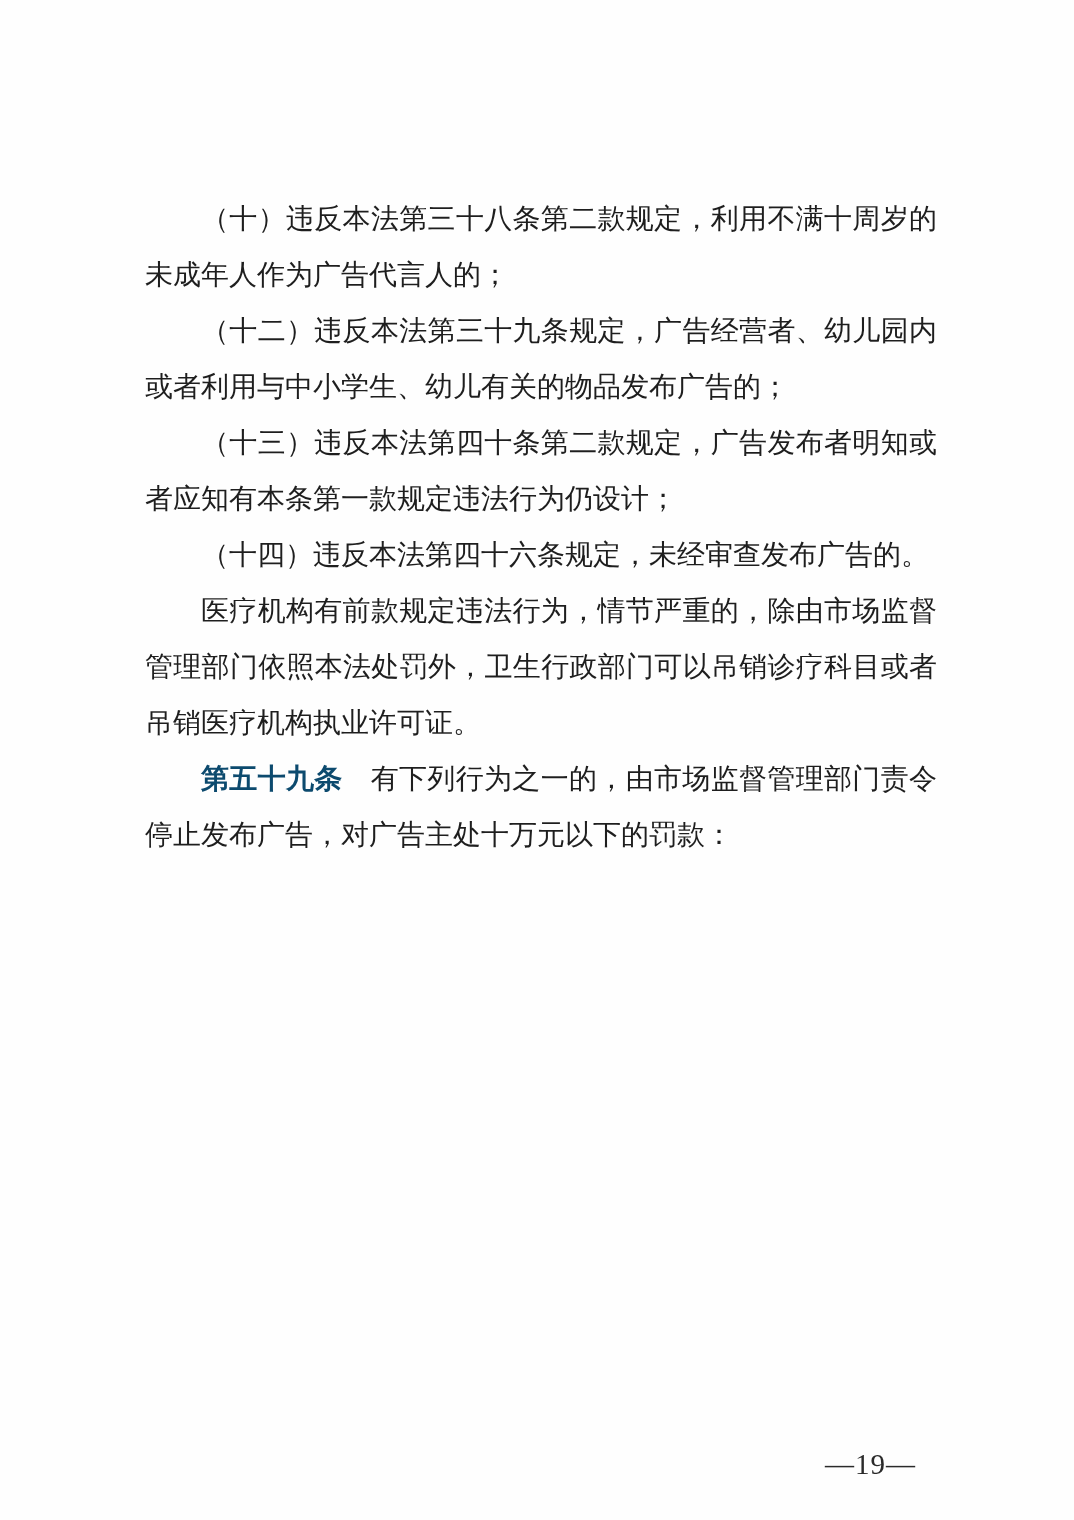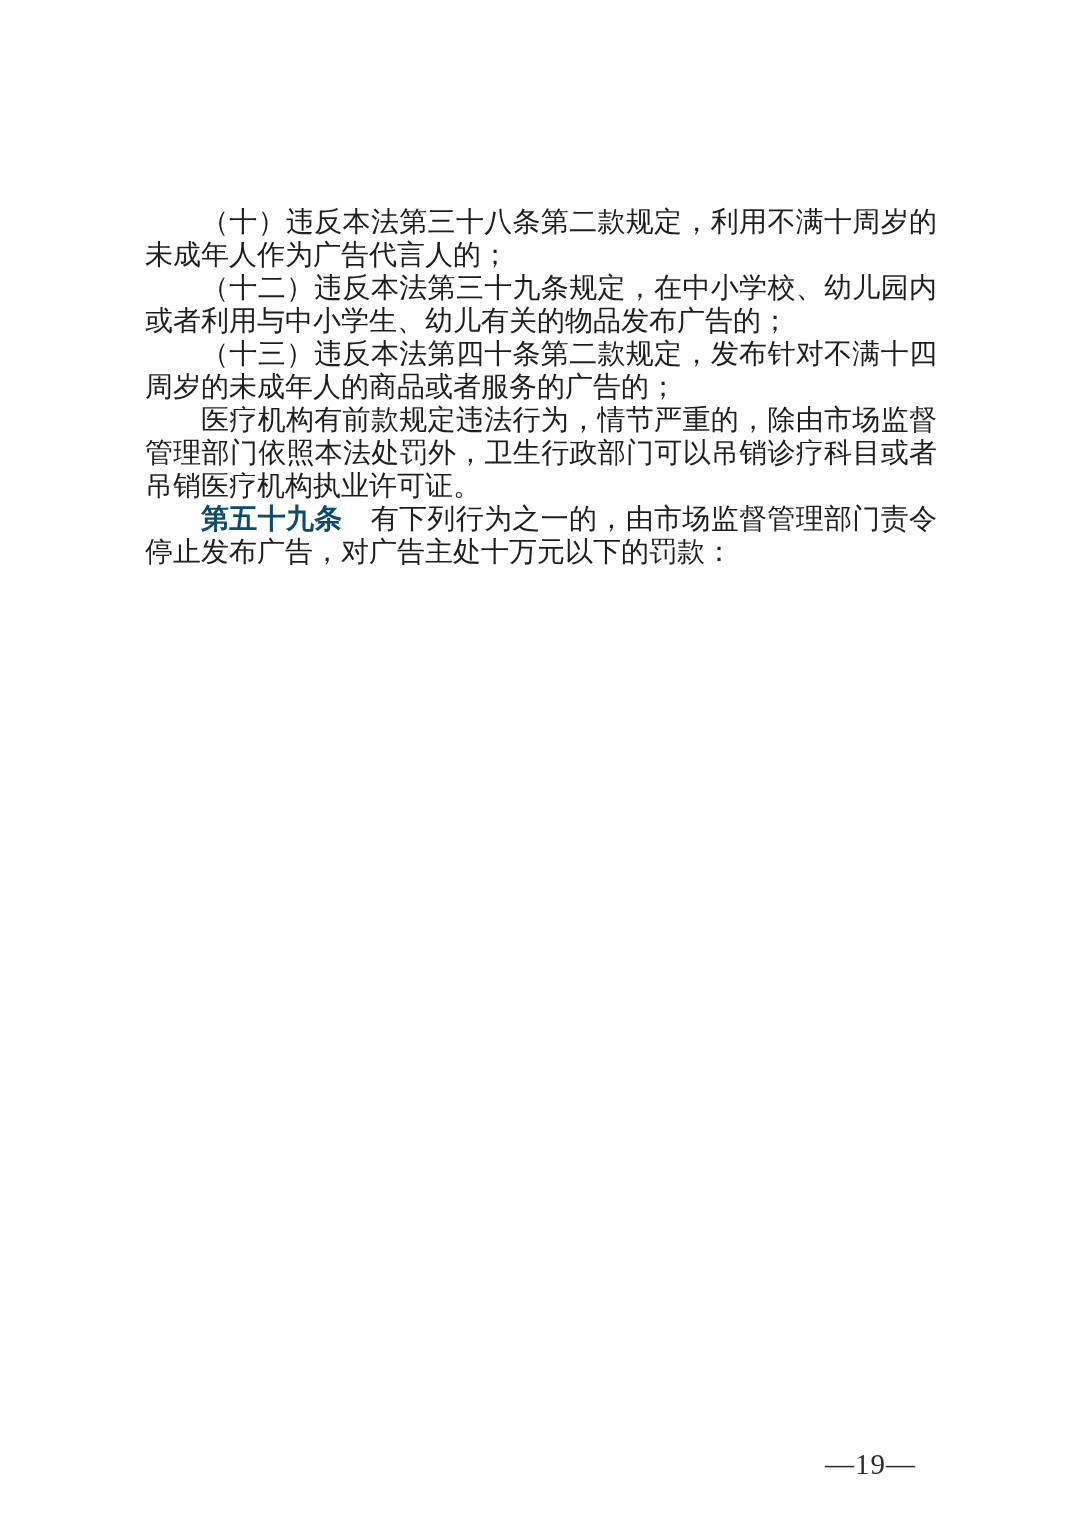--- a/index.html
+++ b/index.html
@@ -11,25 +11,25 @@
     position: relative;
     width: 1074px;
     height: 1520px;
     background: #fefefe;
     overflow: hidden;
     font-family: "Liberation Serif", "DejaVu Serif", serif;
   }
   .content {
     position: absolute;
     left: 145px;
-    top: 205px;
+    top: 191px;
     width: 792px;
     color: #1e1e1e;
     font-size: 28px;
-    line-height: 33px;
+    line-height: 56px;
     text-align: justify;
   }
   .content p {
     margin: 0;
     padding: 0;
     text-indent: 2em;
   }
   .article-term {
     font-weight: 700;
     font-family: "Liberation Sans", "DejaVu Sans", sans-serif;
@@ -49,24 +49,25 @@
 </head>
 <body>
 
 <div class="page">
 
   <div class="content">
 
     <p><span>（十）违反本法第三十八条第二款规定，利用不满十周岁的未成年人作为广告代言人的；</span></p>
 
 
-    <p><span>（十二）违反本法第三十九条规定，在中小学校、幼儿园内或者利用与中小学生、幼儿有关的物品发布广告的；</span></p>
+    <p><span>（十二）违反本法第三十九条规定，广告经营者、幼儿园内或者利用与中小学生、幼儿有关的物品发布广告的；</span></p>
 
-    <p><span>（十三）违反本法第四十条第二款规定，发布针对不满十四周岁的未成年人的商品或者服务的广告的；</span></p>
+    <p><span>（十三）违反本法第四十条第二款规定，广告发布者明知或者应知有本条第一款规定违法行为仍设计；</span></p>
 
+    <p><span>（十四）违反本法第四十六条规定，未经审查发布广告的。</span></p>
 
     <p><span>医疗机构有前款规定违法行为，情节严重的，除由市场监督管理部门依照本法处罚外，卫生行政部门可以吊销诊疗科目或者吊销医疗机构执业许可证。</span></p>
 
 
     <p><span class="article-term">第五十九条</span><span>有下列行为之一的，由市场监督管理部门责令停止发布广告，对广告主处十万元以下的罚款：</span></p>
 
 
   </div>
 
   <div class="page-number">—19—</div>

